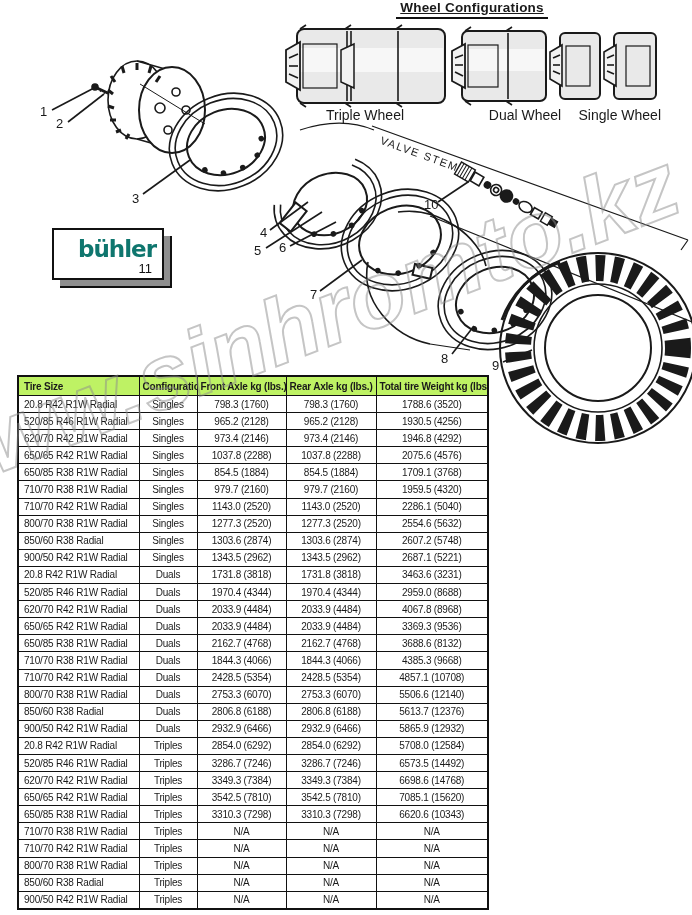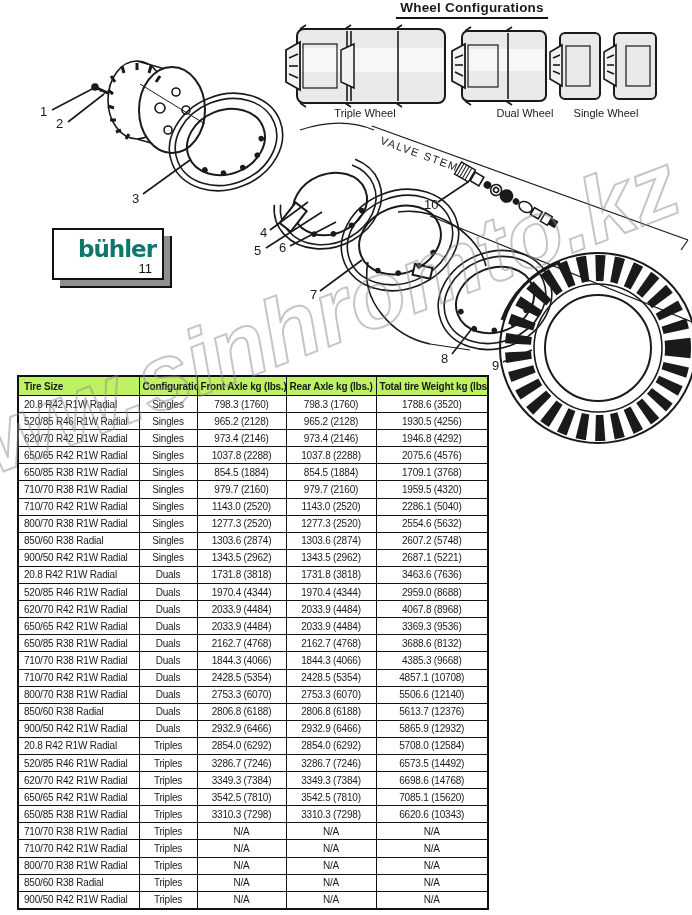--- a/index.html
+++ b/index.html
@@ -2,23 +2,23 @@
 <html><head>
 <meta charset="utf-8">
 <style>
   html,body{margin:0;padding:0;background:#fff;}
   #page{position:relative;width:692px;height:915px;background:#fff;overflow:hidden;
         font-family:"Liberation Sans",sans-serif;color:#1a1a1a;}
 
   
   .wc-title{position:absolute;left:396px;top:0px;width:152px;text-align:center;
     font-size:13.5px;font-weight:bold;letter-spacing:.2px;
-    border-bottom:2px solid #111;padding-bottom:2px;}
-  .wc-label{position:absolute;top:107px;font-size:11px;text-align:center;width:110px;}
-  #lbl-triple{left:310px;} #lbl-dual{left:470px;} #lbl-single{left:551px;}
+    border-bottom:2px solid #111;padding-bottom:2px;text-decoration:underline;}
+  .wc-label{position:absolute;top:107px;font-size:14px;text-align:center;width:110px;}
+  #lbl-triple{left:310px;} #lbl-dual{left:470px;} #lbl-single{left:551px;text-align:right;}
 
   
   #diagram{position:absolute;left:0;top:0;width:692px;height:470px;z-index:3;pointer-events:none;}
 
   
   .pnum{position:absolute;font-size:13px;z-index:4;line-height:1;}
 
   
   .valve-label{position:absolute;left:383px;top:134px;font-size:11px;letter-spacing:1.5px;
     transform:rotate(20deg);transform-origin:left top;z-index:4;}
@@ -326,21 +326,21 @@
           <td>Singles</td>
           <td>1343.5 (2962)</td>
           <td>1343.5 (2962)</td>
           <td>2687.1 (5221)</td>
         </tr>
         <tr>
           <td class="c-tire">20.8 R42 R1W Radial</td>
           <td>Duals</td>
           <td>1731.8 (3818)</td>
           <td>1731.8 (3818)</td>
-          <td>3463.6 (7636)</td>
+          <td>3463.6 (3231)</td>
         </tr>
         <tr>
           <td class="c-tire">520/85 R46 R1W Radial</td>
           <td>Duals</td>
           <td>1970.4 (4344)</td>
           <td>1970.4 (4344)</td>
           <td>2959.0 (8688)</td>
         </tr>
         <tr>
           <td class="c-tire">620/70 R42 R1W Radial</td>

